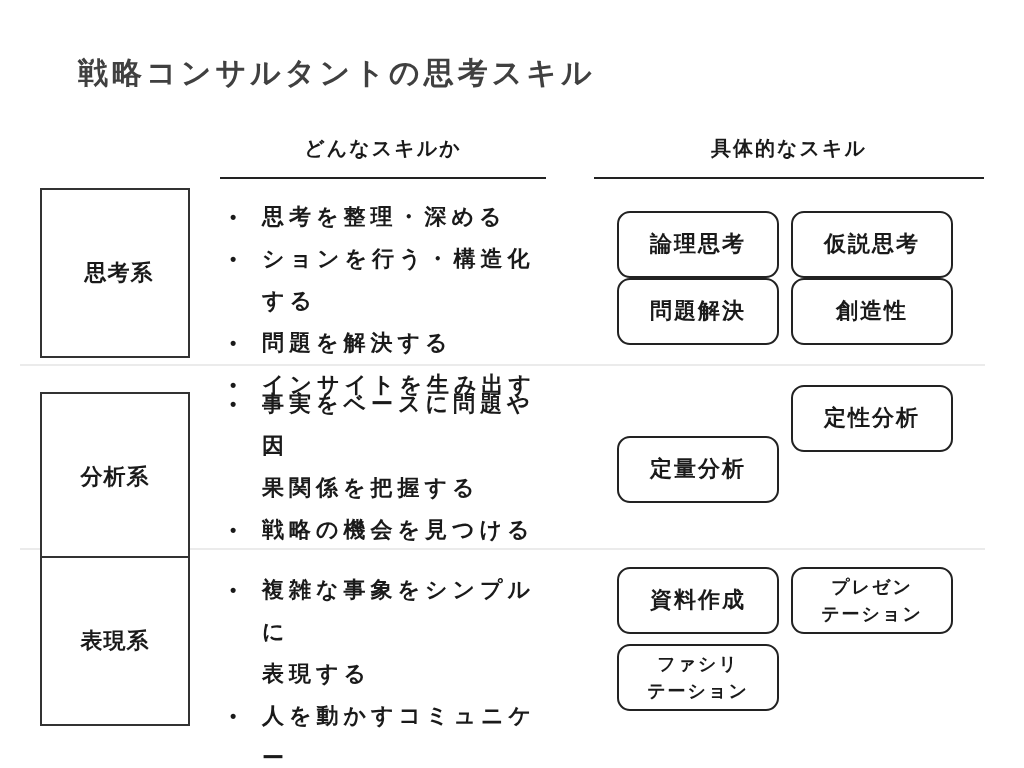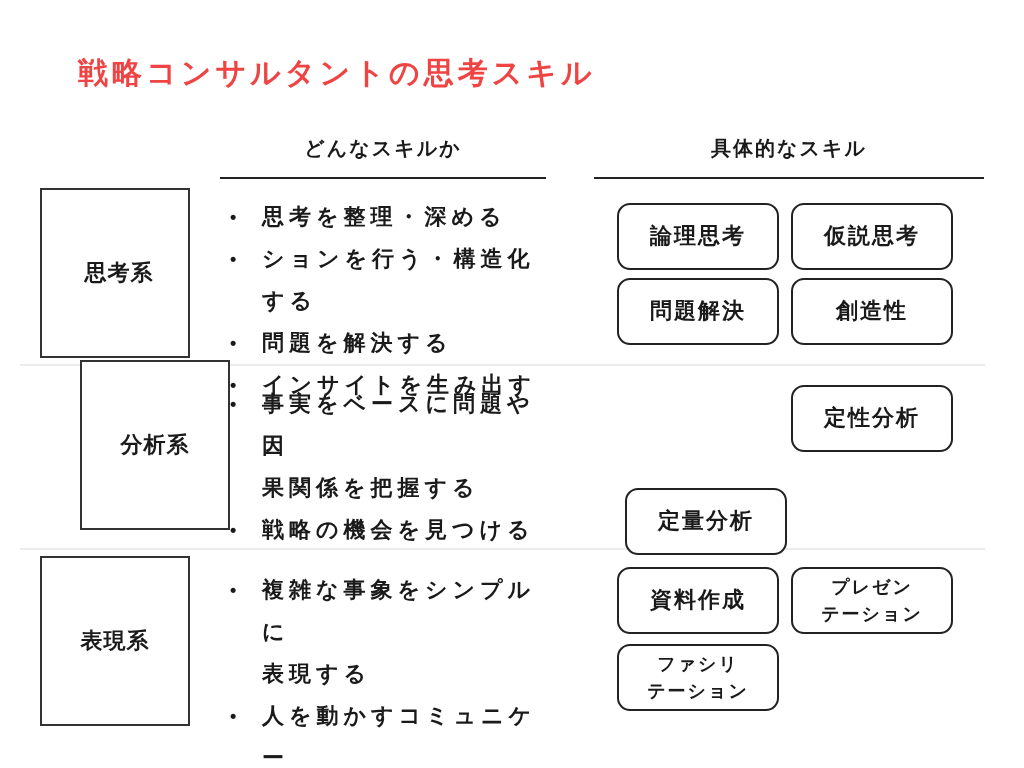--- a/index.html
+++ b/index.html
@@ -15,21 +15,21 @@
   }
 
   .title {
     position: absolute;
     left: 78px;
     top: 56px;
     margin: 0;
     font-size: 30px;
     letter-spacing: 4px;
     line-height: 1.15;
-    color: #ef4444;
+    color: #404040;
   }
 
   .col-header {
     position: absolute;
     top: 135px;
     text-align: center;
     font-size: 20px;
     letter-spacing: 2px;
     padding-bottom: 15px;
     border-bottom: 2px solid #222222;
@@ -56,21 +56,21 @@
     box-sizing: border-box;
     border: 2px solid #333333;
     background: #ffffff;
     display: flex;
     align-items: center;
     justify-content: center;
     font-size: 22px;
     letter-spacing: 1px;
   }
   .cat1 { top: 188px; padding-left: 8px; }
-  .cat2 { top: 360px; margin-left: 40px; }
+  .cat2 { top: 392px; }
   .cat3 { top: 556px; }
 
   .bullets {
     position: absolute;
     left: 230px;
     width: 330px;
     margin: 0;
     padding: 0;
     list-style: none;
     font-size: 22px;
@@ -110,25 +110,25 @@
     letter-spacing: 2px;
     white-space: pre-line;
     line-height: 1.2;
   }
   .skill.two-line { font-size: 18px; letter-spacing: 2px; line-height: 1.45; }
 
   
   .c1 { left: 617px; }
   .c2 { left: 791px; text-align: center; }
   
-  .r1a { top: 203px; }
+  .r1a { top: 211px; }
   .r1b { top: 278px; }
   
   .r2a { top: 385px; }
-  .r2b { top: 488px; margin-left: 8px; }
+  .r2b { top: 436px; }
   
   .r3a { top: 567px; }
   .r3b { top: 644px; }
 </style>
 </head>
 <body>
 
 <div class="slide">
 
   <h1 class="title">戦略コンサルタントの思考スキル</h1>

